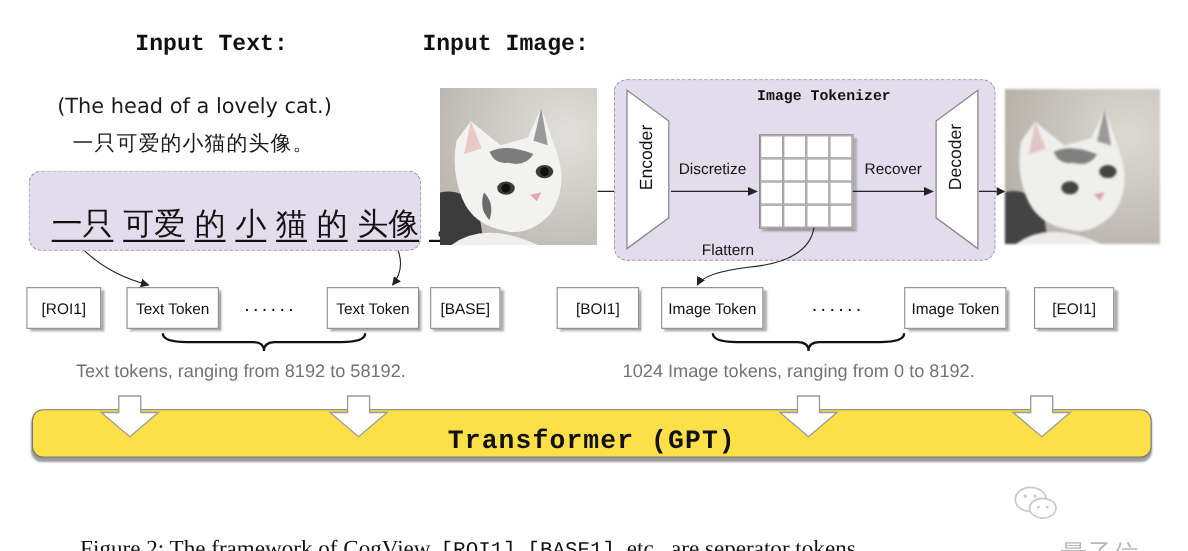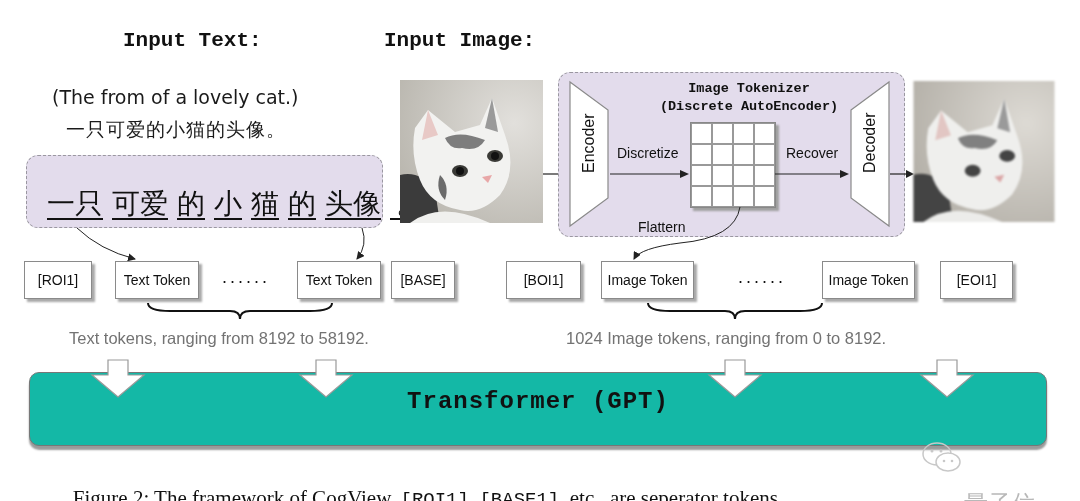--- a/index.html
+++ b/index.html
@@ -21,21 +21,21 @@
                     font-family: "Liberation Serif", serif; font-size: 21px; color: #111; }
   .footer-caption .code { font-family: "Liberation Mono", monospace; font-size: 19px; }
   .watermark { position: absolute; left: 930px; top: 442px; font-size: 24px; color: #b8b8b8; font-family: "DejaVu Sans", sans-serif; margin-top: 46px; }
 </style>
 </head>
 <body>
 
 <div class="abs mono-bold heading" style="left:123px;">Input Text:</div>
 <div class="abs mono-bold heading" style="left:384px;">Input Image:</div>
 
-<div class="abs caption-text" style="left:52px; top:86px;">(The from of a lovely cat.)</div>
+<div class="abs caption-text" style="left:52px; top:86px;">(The head of a lovely cat.)</div>
 <div class="abs caption-text" style="left:66px; top:117px; letter-spacing:1px;">一只可爱的小猫的头像。</div>
 
 <div class="abs purple-box" style="left:26px; top:155px; width:357px; height:73px;">
   <div style="position:absolute; top:31px; left:20px; font-size:28px; font-family:'DejaVu Sans', sans-serif; white-space:nowrap;">
     <span class="zh-piece">一只</span><span class="zh-piece">可爱</span><span class="zh-piece">的</span><span class="zh-piece">小</span><span class="zh-piece">猫</span><span class="zh-piece">的</span><span class="zh-piece">头像</span><span class="zh-piece" style="padding:0 6px;">。</span>
   </div>
 </div>
 
 <div class="cat-img" style="left:400px; top:80px; width:143px; height:143px;">
   <svg width="143" height="143" viewBox="0 0 143 143">
@@ -62,21 +62,20 @@
 </div>
 
 <svg class="abs" style="left:543px; top:168px;" width="30" height="12">
   <line x1="0" y1="6" x2="22" y2="6" stroke="#222" stroke-width="1.2"></line>
   <polygon points="22,2 30,6 22,10" fill="#222"></polygon>
 </svg>
 
 <div class="abs purple-box" style="left:558px; top:72px; width:347px; height:165px;">
   <div class="mono-bold" style="position:absolute; top:7px; left:90px; width:200px; text-align:center; font-size:13.5px; line-height:18px;">
     <div>Image Tokenizer</div>
-    <div>(Discrete AutoEncoder)</div>
   </div>
 </div>
 
 <svg class="abs" style="left:568px; top:80px;" width="42" height="148">
   <polygon points="2,2 40,30 40,118 2,146" fill="#fff" stroke="#8a8a8a" stroke-width="1.2"></polygon>
 </svg>
 <div class="abs" style="left:571px; top:140px; width:36px; height:30px; transform:rotate(-90deg); transform-origin:center; font-size:16px; text-align:center; line-height:30px;">Encoder</div>
 
 <div class="abs" style="left:617px; top:145px; font-size:14px;">Discretize</div>
 <svg class="abs" style="left:610px; top:168px;" width="80" height="12">
@@ -168,21 +167,21 @@
 <svg class="abs" style="left:140px; top:301px;" width="200" height="20">
   <path d="M8 2 Q8 10 30 10 L90 10 Q100 10 100 18 Q100 10 110 10 L170 10 Q192 10 192 2" fill="none" stroke="#111" stroke-width="2"></path>
 </svg>
 <svg class="abs" style="left:640px; top:301px;" width="190" height="20">
   <path d="M8 2 Q8 10 30 10 L85 10 Q95 10 95 18 Q95 10 105 10 L160 10 Q182 10 182 2" fill="none" stroke="#111" stroke-width="2"></path>
 </svg>
 
 <div class="range-label" style="left:69px;">Text tokens, ranging from 8192 to 58192.</div>
 <div class="range-label" style="left:566px;">1024 Image tokens, ranging from 0 to 8192.</div>
 
-<div class="abs" style="left:29px; top:372px; width:1018px; height:74px; border:1.5px solid #777; border-radius:10px; background:#14b8a6; box-shadow:0 4px 2px #9a9a9a; box-sizing:border-box;">
+<div class="abs" style="left:29px; top:372px; width:1018px; height:44px; border:1.5px solid #777; border-radius:10px; background:#fde047; box-shadow:0 4px 2px #9a9a9a; box-sizing:border-box;">
   <div class="mono-bold" style="position:absolute; top:15px; left:0; width:100%; text-align:center; font-size:24px; letter-spacing:1px;">Transformer (GPT)</div>
 </div>
 
 <svg class="abs" style="left:88px; top:359px;" width="60" height="40">
   <polygon points="20,1 40,1 40,16 56,16 30,38 4,16 20,16" fill="#fff" stroke="#999" stroke-width="1.2"></polygon>
 </svg>
 <svg class="abs" style="left:296px; top:359px;" width="60" height="40">
   <polygon points="20,1 40,1 40,16 56,16 30,38 4,16 20,16" fill="#fff" stroke="#999" stroke-width="1.2"></polygon>
 </svg>
 <svg class="abs" style="left:705px; top:359px;" width="60" height="40">

